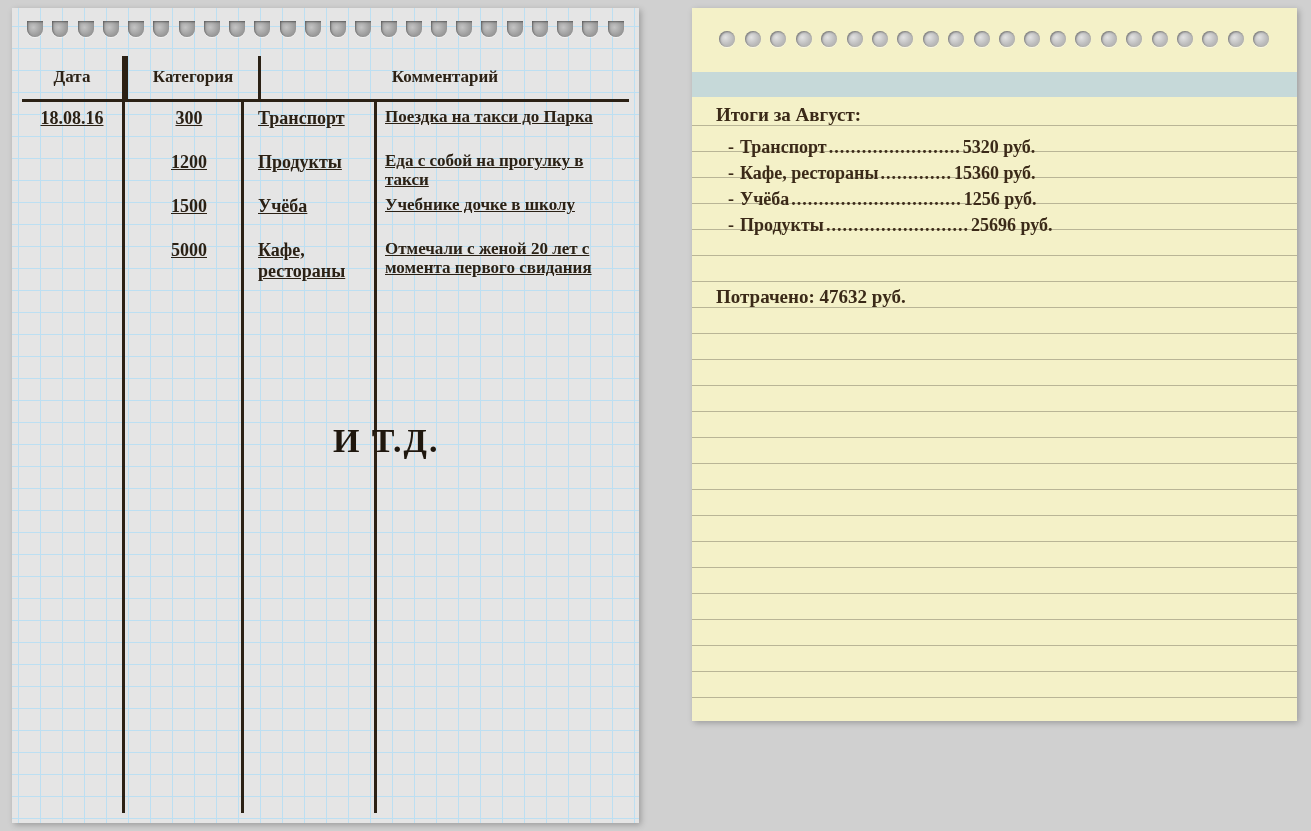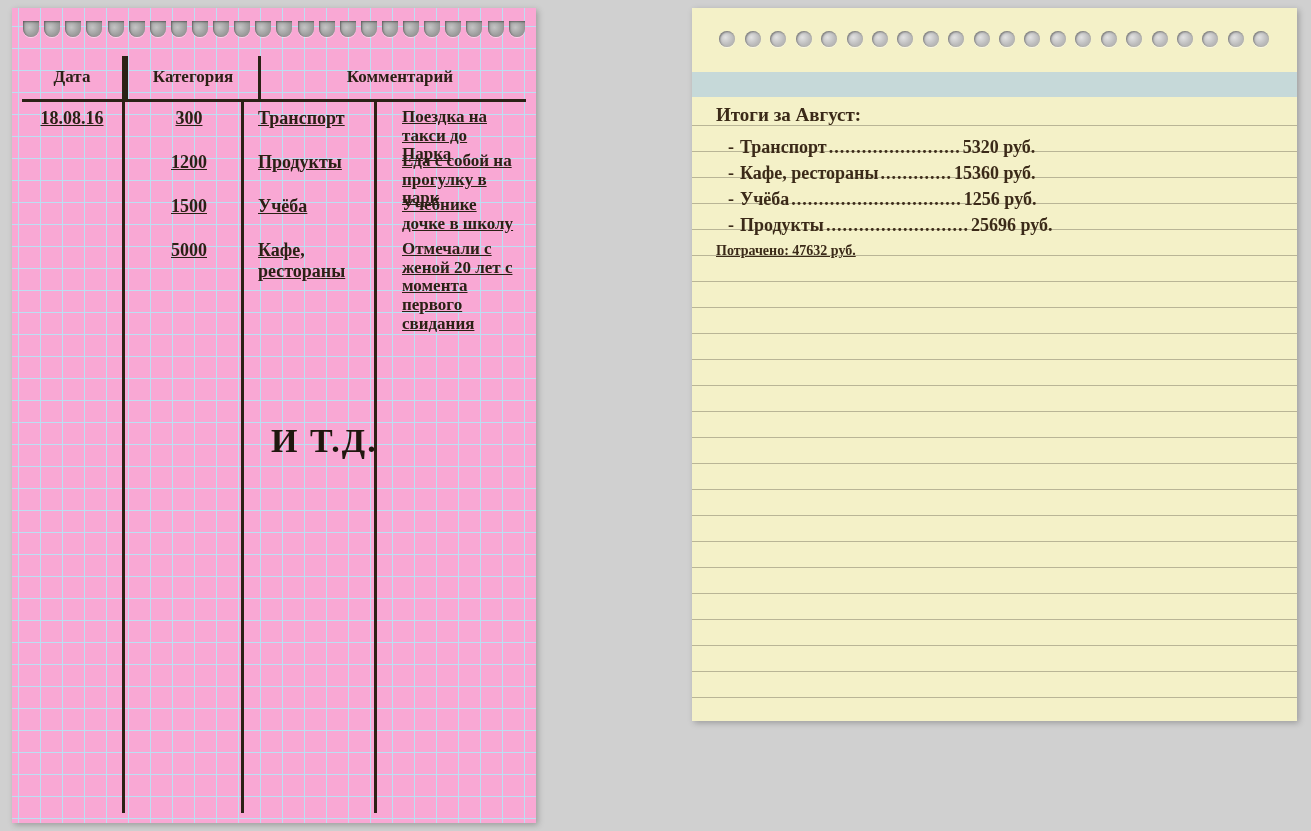--- a/index.html
+++ b/index.html
@@ -10,23 +10,23 @@
       font-family: Georgia, 'Times New Roman', serif;
       display: flex;
       overflow: hidden;
     }
     
     
     .paper-left {
       position: absolute;
       left: 12px;
       top: 8px;
-      width: 524px;
+      width: 627px;
       height: 815px;
-      background: #f9a8d4;
+      background: #e5e5e5;
       box-shadow: 2px 2px 6px rgba(0,0,0,0.25);
     }
     .paper-left::before {
       content: "";
       position: absolute; inset: 0;
       background-image:
         linear-gradient(to right, #bcdff2 1px, transparent 1px),
         linear-gradient(to bottom, #bcdff2 1px, transparent 1px);
       background-size: 22px 22px;
       background-position: 6px -4px;
@@ -72,21 +72,21 @@
     .hcell {
       display: flex; align-items: center; justify-content: center;
       text-align: center;
       font-size: 17px;
       padding: 2px 4px;
       line-height: 1.1;
     }
     .col-date   { width: 100px; }
     .col-spent  { width: 104px; }
     .col-cat    { width: 130px; }
-    .col-comm   { flex: 1; padding-left: 17px; }
+    .col-comm   { flex: 1; }
     
     .vline { width: 3px; background: #2b2115; height: 100%; }
     .ledger-body {
       display: flex;
       height: calc(100% - 46px);
       position: relative;
     }
     .bcol { overflow: hidden; text-decoration: underline; }
     .bcol.col-spent { text-align: center; margin-left: 12px; }
     .row-line { height: 44px; padding: 6px 8px 0 8px; font-size: 18px; }
@@ -157,21 +157,21 @@
     .summary-item .dash { margin-right: 6px; }
     .summary-item .label {}
     .summary-item .dots {
       flex: 0 0 auto;
       margin: 0 2px;
       letter-spacing: 1px;
       white-space: nowrap;
       overflow: hidden;
     }
     .summary-item .val { white-space: nowrap; }
-    .summary-total { font-size: 14px; line-height: 26px; text-decoration: underline; }
+    .summary-total { margin-top: 46px; font-size: 19px; line-height: 26px; }
   </style>
 </head>
 <body>
 
 <div class="paper-left">
   <div class="spiral-holes">
       <div class="hole"></div>
       <div class="hole"></div>
       <div class="hole"></div>
       <div class="hole"></div>
@@ -222,21 +222,21 @@
       <div class="vline"></div>
       <div class="bcol col-cat">
           <div class="row-line">Транспорт</div>
           <div class="row-line">Продукты</div>
           <div class="row-line">Учёба</div>
           <div class="row-line">Кафе, рестораны</div>
         </div>
       <div class="vline"></div>
       <div class="bcol col-comm">
         <div class="row-line">Поездка на такси до Парка</div>
-          <div class="row-line">Еда с собой на прогулку в парк</div>
+          <div class="row-line">Еда с собой на прогулку в такси</div>
           <div class="row-line">Учебнике дочке в школу</div>
           <div class="row-line">Отмечали с женой 20 лет с момента первого свидания</div>
           <div class="etc">И Т.Д.</div>
       </div>
     </div>
   </div>
 </div>
 
 <div class="paper-right">
   <div class="spiral-holes">

